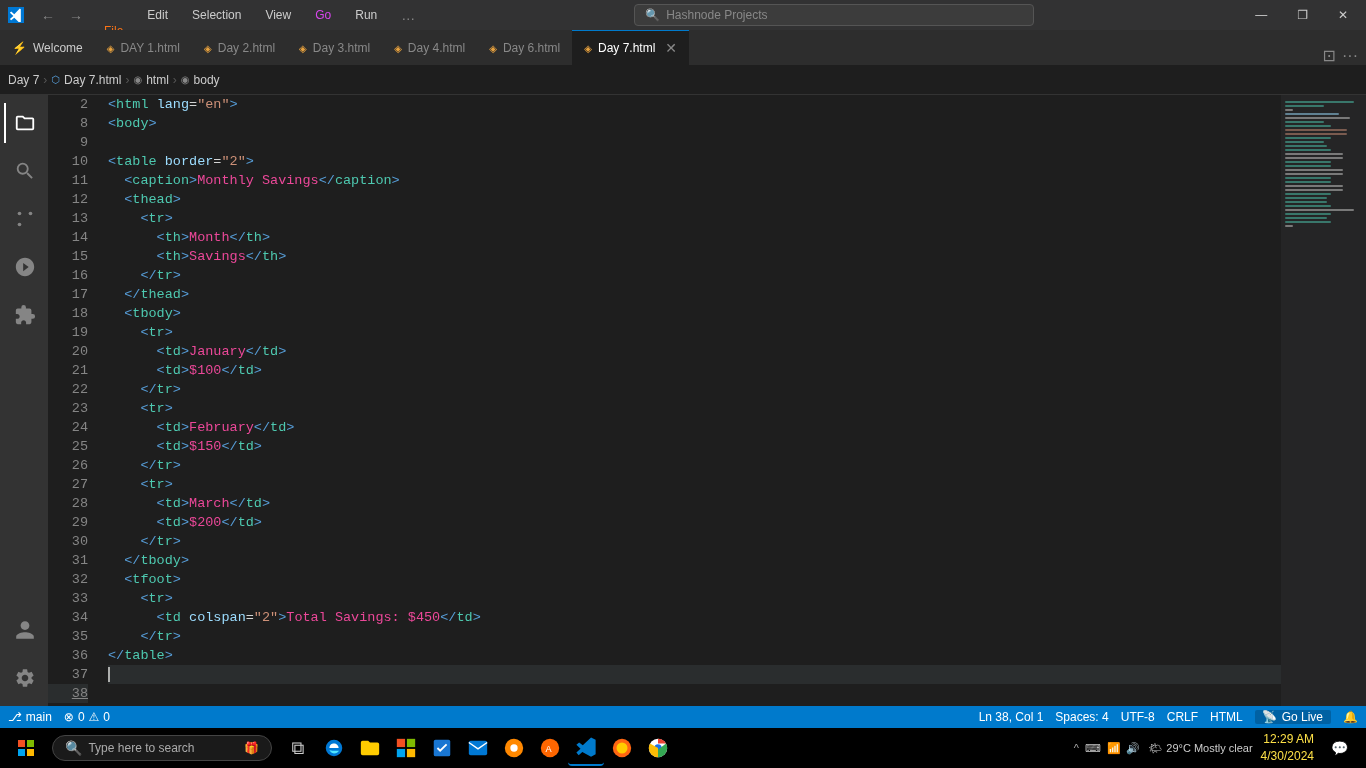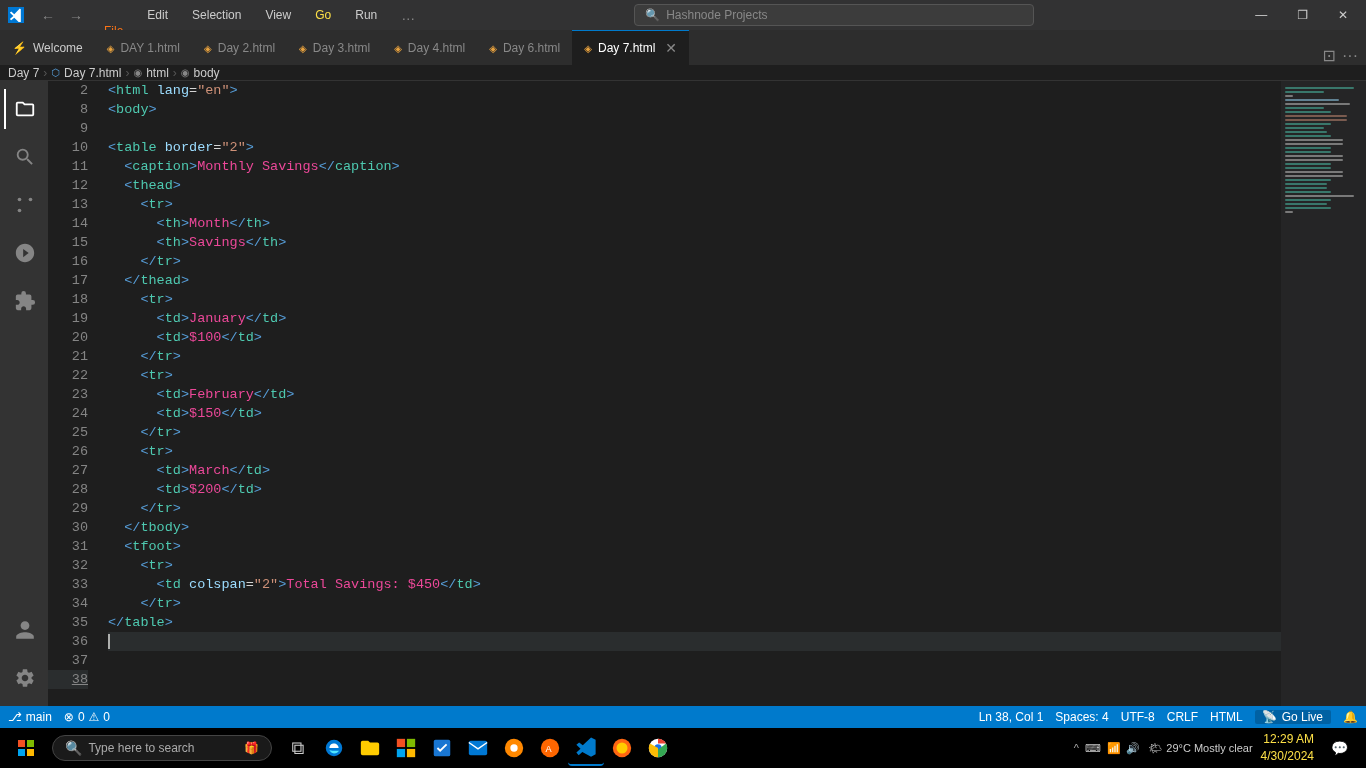--- a/index.html
+++ b/index.html
@@ -20,21 +20,21 @@
     .tab-bar { height: 35px; background: #2d2d2d; display: flex; align-items: flex-end; flex-shrink: 0; overflow: hidden; }
     .tab { height: 35px; display: flex; align-items: center; padding: 0 12px; font-size: 12px; cursor: pointer; border-top: 1px solid transparent; min-width: 80px; max-width: 160px; white-space: nowrap; gap: 6px; position: relative; }
     .tab.welcome { background: #2d2d2d; color: #cccccc; }
     .tab.inactive { background: #2d2d2d; color: #888; }
     .tab.active { background: #1e1e1e; color: #ffffff; border-top: 1px solid #007acc; }
     .tab-close { font-size: 14px; color: #888; margin-left: 4px; }
     .tab-bar-actions { margin-left: auto; display: flex; align-items: center; padding: 0 8px; gap: 6px; }
     .tab-action-btn { font-size: 16px; color: #888; cursor: pointer; }
 
     
-    .breadcrumb { height: 16px; background: #1e1e1e; display: flex; align-items: center; padding: 0 8px; font-size: 12px; color: #888; flex-shrink: 0; gap: 4px; border-bottom: 1px solid #333; }
+    .breadcrumb { height: 30px; background: #1e1e1e; display: flex; align-items: center; padding: 0 8px; font-size: 12px; color: #888; flex-shrink: 0; gap: 4px; border-bottom: 1px solid #333; }
     .breadcrumb-sep { color: #555; }
     .breadcrumb-item { color: #cccccc; cursor: pointer; }
 
     
     .main { display: flex; flex: 1; overflow: hidden; }
 
     
     .activity-bar { width: 48px; background: #333333; display: flex; flex-direction: column; align-items: center; padding: 8px 0; gap: 8px; flex-shrink: 0; }
     .activity-icon { width: 40px; height: 40px; display: flex; align-items: center; justify-content: center; cursor: pointer; color: #858585; font-size: 22px; border-left: 2px solid transparent; }
     .activity-icon.active { color: #ffffff; border-left: 2px solid #ffffff; }
@@ -93,21 +93,21 @@
         </svg>
     </div>
     <div class="nav-arrows">
       <span class="nav-arrow">←</span>
       <span class="nav-arrow">→</span>
     </div>
     <div class="tab-action-btn" style="font-size:12px;color:#f97316;padding:4px 8px;margin-top:32px;">File</div>
     <div class="tab-action-btn" style="font-size:12px;color:#ccc;padding:4px 8px;">Edit</div>
     <div class="tab-action-btn" style="font-size:12px;color:#ccc;padding:4px 8px;">Selection</div>
     <div class="tab-action-btn" style="font-size:12px;color:#ccc;padding:4px 8px;">View</div>
-    <div class="tab-action-btn" style="font-size:12px;color:#fde047;padding:4px 8px;">Go</div>
+    <div class="tab-action-btn" style="font-size:12px;color:#d946ef;padding:4px 8px;">Go</div>
     <div class="tab-action-btn" style="font-size:12px;color:#ccc;padding:4px 8px;">Run</div>
     <div class="tab-action-btn" style="font-size:14px;color:#888;padding:4px 8px;">…</div>
   </div>
   <div class="search-bar">
     <div class="search-input">
       <span style="color:#888;">🔍</span>
       <span style="font-size:12px;color:#888;">Hashnode Projects</span>
     </div>
   </div>
   <div class="title-bar-right">
@@ -250,20 +250,21 @@
         <div class="code-line"><span class="t-bracket">&lt;</span><span class="t-tag">body</span><span class="t-bracket">&gt;</span></div>
         <div class="code-line">&nbsp;</div>
         <div class="code-line"><span class="t-bracket">&lt;</span><span class="t-tag">table</span> <span class="t-attr">border</span><span class="t-eq">=</span><span class="t-val">"2"</span><span class="t-bracket">&gt;</span></div>
         <div class="code-line">&nbsp;&nbsp;<span class="t-bracket">&lt;</span><span class="t-tag">caption</span><span class="t-bracket">&gt;</span><span class="t-caption">Monthly Savings</span><span class="t-bracket">&lt;/</span><span class="t-tag">caption</span><span class="t-bracket">&gt;</span></div>
         <div class="code-line">&nbsp;&nbsp;<span class="t-bracket">&lt;</span><span class="t-tag">thead</span><span class="t-bracket">&gt;</span></div>
         <div class="code-line">&nbsp;&nbsp;&nbsp;&nbsp;<span class="t-bracket">&lt;</span><span class="t-tag">tr</span><span class="t-bracket">&gt;</span></div>
         <div class="code-line">&nbsp;&nbsp;&nbsp;&nbsp;&nbsp;&nbsp;<span class="t-bracket">&lt;</span><span class="t-tag">th</span><span class="t-bracket">&gt;</span><span class="t-caption">Month</span><span class="t-bracket">&lt;/</span><span class="t-tag">th</span><span class="t-bracket">&gt;</span></div>
         <div class="code-line">&nbsp;&nbsp;&nbsp;&nbsp;&nbsp;&nbsp;<span class="t-bracket">&lt;</span><span class="t-tag">th</span><span class="t-bracket">&gt;</span><span class="t-caption">Savings</span><span class="t-bracket">&lt;/</span><span class="t-tag">th</span><span class="t-bracket">&gt;</span></div>
         <div class="code-line">&nbsp;&nbsp;&nbsp;&nbsp;<span class="t-bracket">&lt;/</span><span class="t-tag">tr</span><span class="t-bracket">&gt;</span></div>
         <div class="code-line">&nbsp;&nbsp;<span class="t-bracket">&lt;/</span><span class="t-tag">thead</span><span class="t-bracket">&gt;</span></div>
+        <div class="code-line">&nbsp;&nbsp;<span class="t-bracket">&lt;</span><span class="t-tag">tbody</span><span class="t-bracket">&gt;</span></div>
         <div class="code-line">&nbsp;&nbsp;&nbsp;&nbsp;<span class="t-bracket">&lt;</span><span class="t-tag">tr</span><span class="t-bracket">&gt;</span></div>
         <div class="code-line">&nbsp;&nbsp;&nbsp;&nbsp;&nbsp;&nbsp;<span class="t-bracket">&lt;</span><span class="t-tag">td</span><span class="t-bracket">&gt;</span><span class="t-caption">January</span><span class="t-bracket">&lt;/</span><span class="t-tag">td</span><span class="t-bracket">&gt;</span></div>
         <div class="code-line">&nbsp;&nbsp;&nbsp;&nbsp;&nbsp;&nbsp;<span class="t-bracket">&lt;</span><span class="t-tag">td</span><span class="t-bracket">&gt;</span><span class="t-caption">$100</span><span class="t-bracket">&lt;/</span><span class="t-tag">td</span><span class="t-bracket">&gt;</span></div>
         <div class="code-line">&nbsp;&nbsp;&nbsp;&nbsp;<span class="t-bracket">&lt;/</span><span class="t-tag">tr</span><span class="t-bracket">&gt;</span></div>
         <div class="code-line">&nbsp;&nbsp;&nbsp;&nbsp;<span class="t-bracket">&lt;</span><span class="t-tag">tr</span><span class="t-bracket">&gt;</span></div>
         <div class="code-line">&nbsp;&nbsp;&nbsp;&nbsp;&nbsp;&nbsp;<span class="t-bracket">&lt;</span><span class="t-tag">td</span><span class="t-bracket">&gt;</span><span class="t-caption">February</span><span class="t-bracket">&lt;/</span><span class="t-tag">td</span><span class="t-bracket">&gt;</span></div>
         <div class="code-line">&nbsp;&nbsp;&nbsp;&nbsp;&nbsp;&nbsp;<span class="t-bracket">&lt;</span><span class="t-tag">td</span><span class="t-bracket">&gt;</span><span class="t-caption">$150</span><span class="t-bracket">&lt;/</span><span class="t-tag">td</span><span class="t-bracket">&gt;</span></div>
         <div class="code-line">&nbsp;&nbsp;&nbsp;&nbsp;<span class="t-bracket">&lt;/</span><span class="t-tag">tr</span><span class="t-bracket">&gt;</span></div>
         <div class="code-line">&nbsp;&nbsp;&nbsp;&nbsp;<span class="t-bracket">&lt;</span><span class="t-tag">tr</span><span class="t-bracket">&gt;</span></div>
         <div class="code-line">&nbsp;&nbsp;&nbsp;&nbsp;&nbsp;&nbsp;<span class="t-bracket">&lt;</span><span class="t-tag">td</span><span class="t-bracket">&gt;</span><span class="t-caption">March</span><span class="t-bracket">&lt;/</span><span class="t-tag">td</span><span class="t-bracket">&gt;</span></div>

